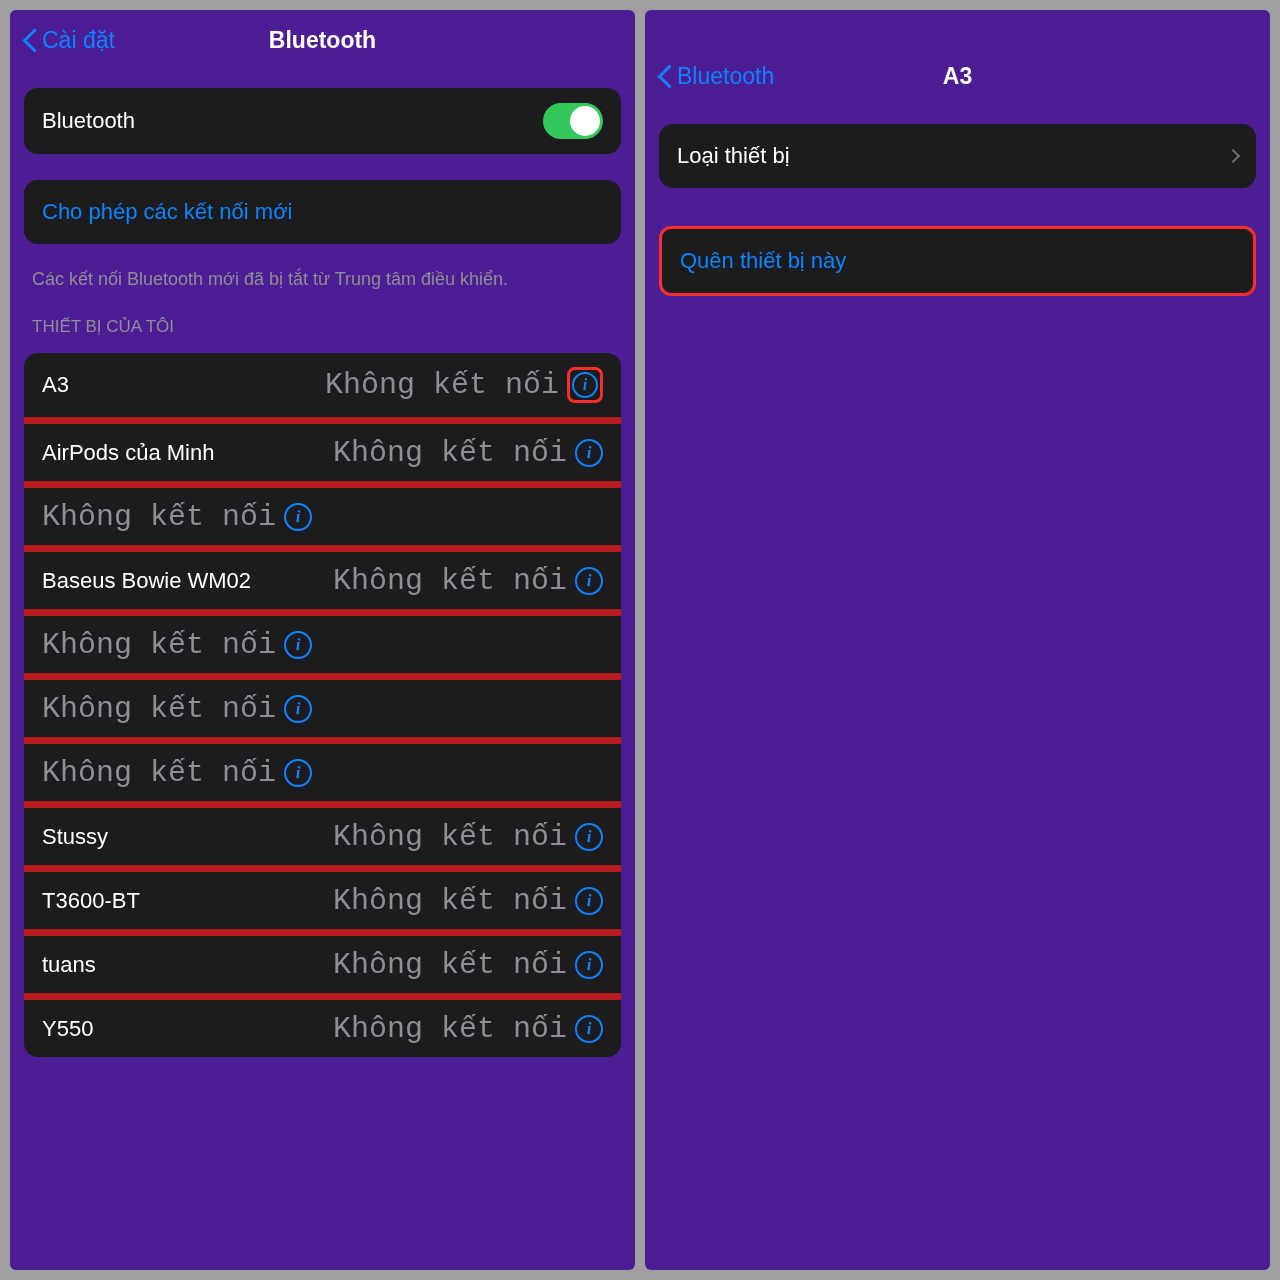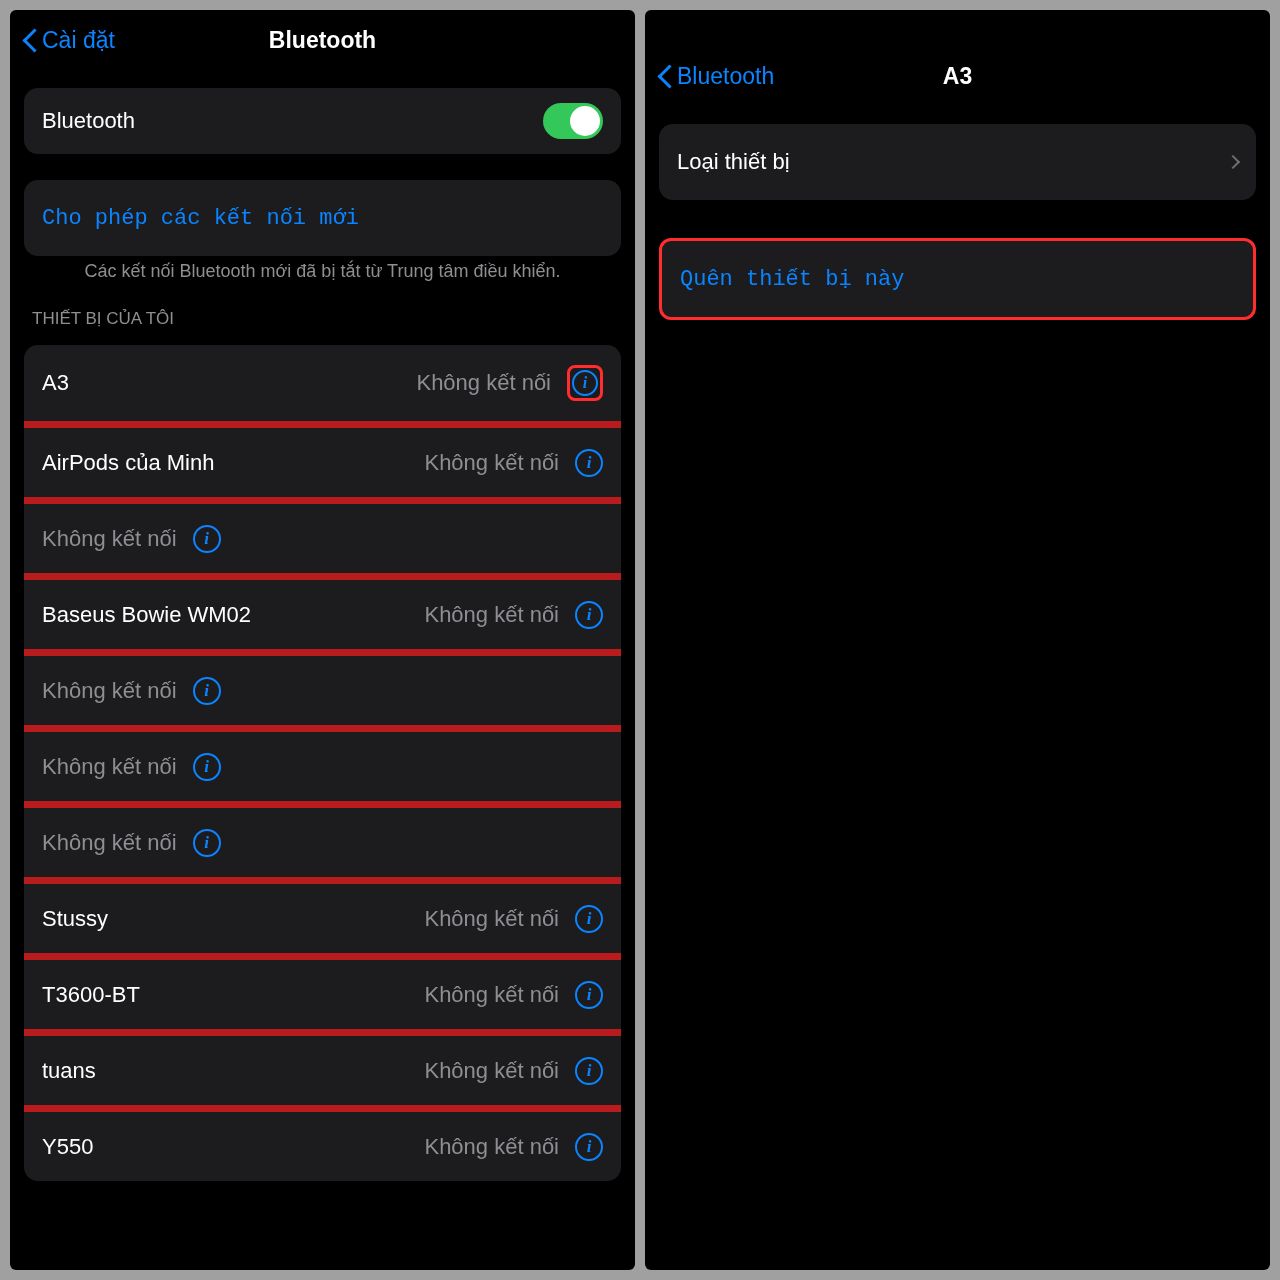--- a/index.html
+++ b/index.html
@@ -7,21 +7,21 @@
     background: #a0a0a0;
     font-family: -apple-system, BlinkMacSystemFont, "Helvetica Neue", Arial, sans-serif;
     width: 1280px;
     height: 1280px;
     display: flex;
     padding: 10px;
     gap: 10px;
   }
   .pane {
     flex: 1;
-    background: #000000;
+    background: #4c1d95;
     border-radius: 6px;
     overflow: hidden;
     display: flex;
     flex-direction: column;
   }
 
   
   .navbar {
     height: 60px;
     display: flex;
@@ -73,42 +73,42 @@
   
   .cell-group {
     background: #1c1c1e;
     border-radius: 14px;
     overflow: hidden;
   }
   .cell {
     display: flex;
     align-items: center;
     padding: 0 18px;
-    height: 76px;
+    height: 64px;
     color: #fff;
     font-size: 22px;
   }
   .cell + .cell {
     border-top: 7px solid #b91c1c;
   }
   .cell .label {
     flex: 1;
     white-space: nowrap;
     overflow: hidden;
     text-overflow: ellipsis;
     padding-right: 8px;
   }
   .cell .value {
     color: #8e8e93;
-    font-size: 22px;
-    margin-right: 16px;
+    font-size: 30px;
+    margin-right: 8px;
+    font-family: Liberation Mono, monospace;
   }
   .cell .link {
     color: #0a84ff;
-    font-family: Liberation Mono, monospace;
   }
 
   
   .toggle {
     width: 60px;
     height: 36px;
     background: #34c759;
     border-radius: 20px;
     position: relative;
     flex-shrink: 0;
@@ -147,23 +147,22 @@
     height: 10px;
     border-top: 2.5px solid #6e6e73;
     border-right: 2.5px solid #6e6e73;
     transform: rotate(45deg);
     flex-shrink: 0;
   }
 
   .section-footer {
     color: #8e8e93;
     font-size: 18px;
-    padding: 4px 8px 0 8px;
+    padding: 24px 8px 0 8px;
     line-height: 1.3;
-    text-align: center;
   }
   .section-header {
     color: #8e8e93;
     font-size: 17px;
     padding: 26px 8px 16px 8px;
     text-transform: uppercase;
   }
 
   .spacer-top { height: 18px; }
   .spacer-mid { height: 26px; }

